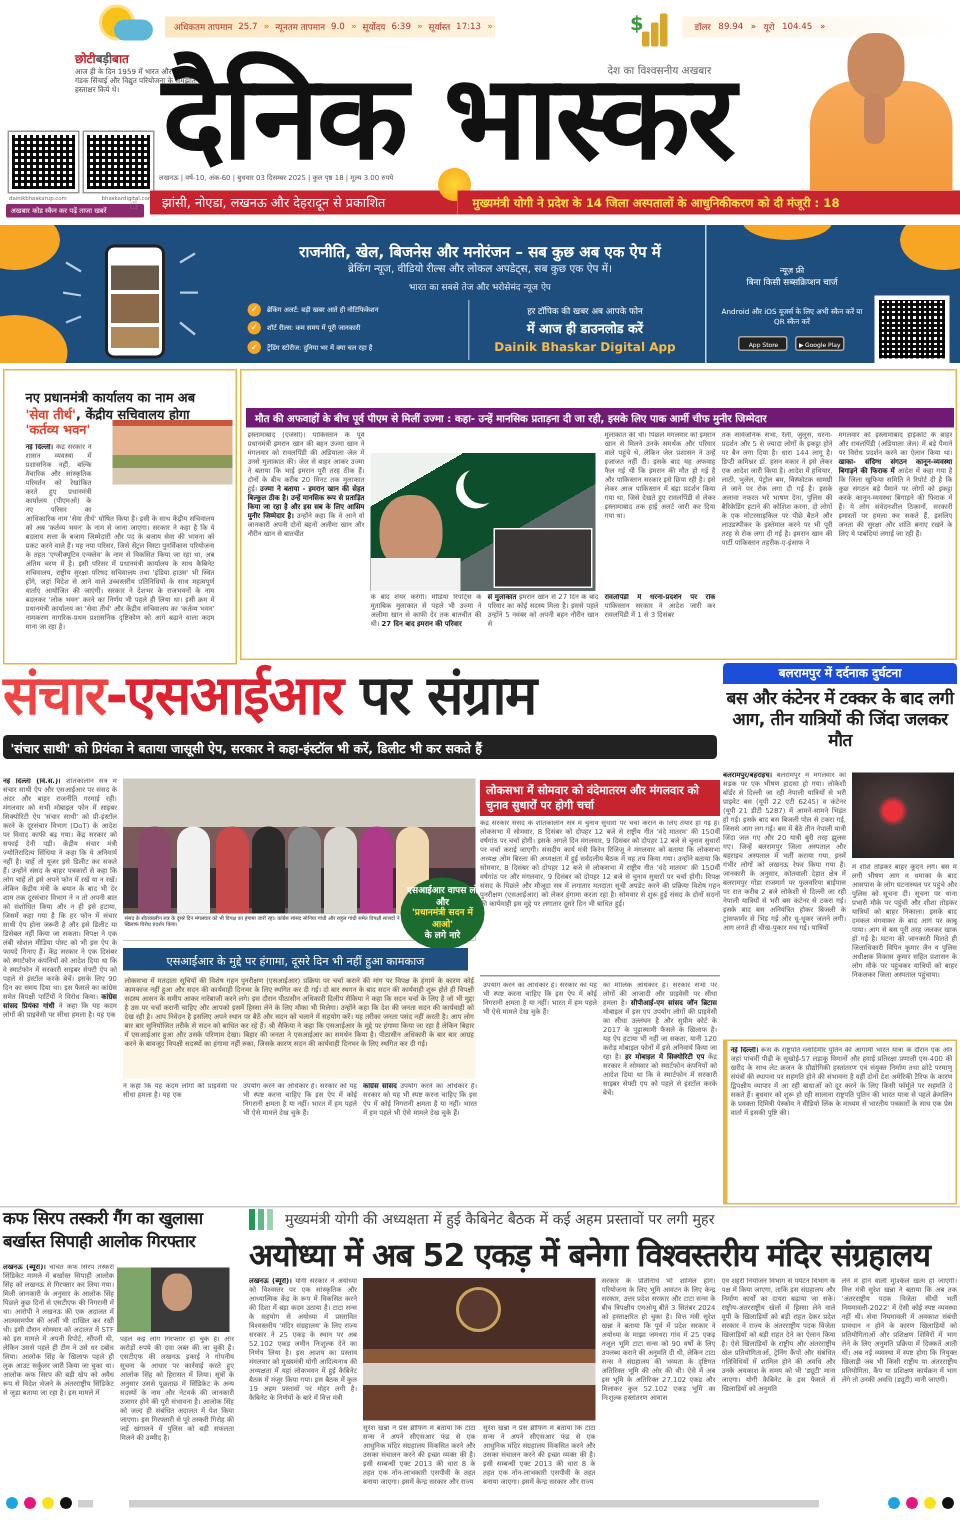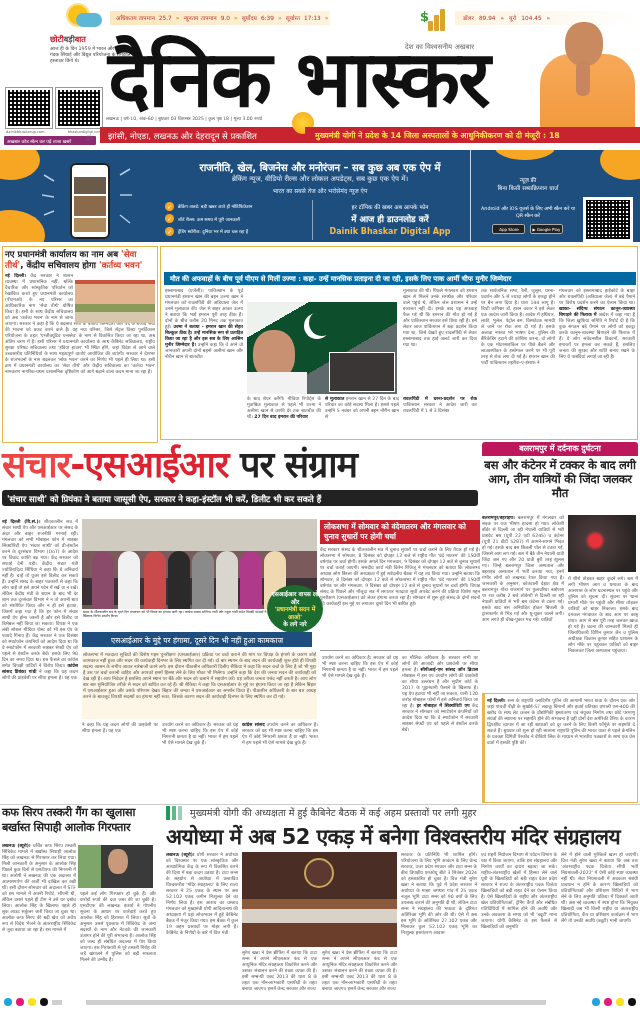--- a/index.html
+++ b/index.html
@@ -65,30 +65,30 @@
   .r-1 { left: 478px; top: 176px; width: 100px; text-align: center; color: #fff; font-size: 5.5px; }
   .r-2 { left: 478px; top: 184px; width: 100px; text-align: center; color: #fff; font-size: 5.8px; }
   .r-3 { left: 478px; top: 205px; width: 100px; text-align: center; color: #fff; font-size: 4.8px; line-height: 7px; }
   .store { height: 10px; width: 33px; border-radius: 2px; background: #222; border: 0.5px solid #aaa; color: #fff; font-size: 4px; display: flex; align-items: center; justify-content: center; gap: 1px; position: absolute; top: 224px; }
   .app-qr { left: 583px; top: 197px; width: 50px; height: 45px; background: #fff; padding: 3px; }
   .app-qr .q { width: 100%; height: 100%; background:
     repeating-linear-gradient(0deg, #111 0 2px, #fff 2px 3.5px),
     repeating-linear-gradient(90deg, #111 0 2px, #fff 2px 3.5px); background-blend-mode: multiply; }
 
   
-  #pmo { left: 2px; top: 246px; width: 156px; height: 197px; border: 1px solid #e7b64a; padding: 2px; }
+  #pmo { left: 2px; top: 246px; width: 156px; height: 197px; border: 1px solid #e7b64a; padding: 14px; }
   #pmo .hl { font-size: 8.6px; font-weight: bold; line-height: 10.5px; color: #222; }
   #pmo .hl .red { color: #e0442f; }
   #pmo .photo { position: absolute; left: 72px; top: 33px; width: 80px; height: 43px; background: linear-gradient(#c9553d 0 10%, #e3b48f 10% 55%, #8a9a58 55% 75%, #d9c8b0 75%); }
 
   
   #imran { left: 160px; top: 246px; width: 478px; height: 194px; border: 1px solid #e7b64a; }
   #imran .hl { position: absolute; left: 4px; top: 2px; font-size: 16.5px; font-weight: bold; white-space: nowrap; color: #222; letter-spacing: -0.4px; }
   #imran .hl .green { color: #1f9b3b; }
-  #imran .sub { position: absolute; left: 3px; top: 25px; width: 472px; height: 13px; background: #0369a1; color: #fff; font-size: 6.8px; font-weight: bold; display: flex; align-items: center; padding-left: 6px; white-space: nowrap; }
+  #imran .sub { position: absolute; left: 3px; top: 25px; width: 472px; height: 13px; background: #701a75; color: #fff; font-size: 6.8px; font-weight: bold; display: flex; align-items: center; padding-left: 6px; white-space: nowrap; }
   #imran .photo { position: absolute; left: 86px; top: 55px; width: 150px; height: 92px; background: linear-gradient(150deg, #eef2ef 0 20%, #0d4f2d 20% 60%, #5e6a6a 60%); overflow: hidden; }
   #imran .photo .face { position: absolute; left: 6px; top: 28px; width: 42px; height: 50px; background: #c89272; border-radius: 45%; }
   #imran .photo .shirt { position: absolute; left: 0; top: 70px; width: 60px; height: 30px; background: #f2f2f2; }
   #imran .photo .inset { position: absolute; left: 82px; top: 50px; width: 66px; height: 40px; background: #3a3636; border: 1px solid #fff; }
   #imran .photo .crescent { position: absolute; left: 62px; top: 8px; width: 26px; height: 26px; border-radius: 50%; box-shadow: -5px 3px 0 0 #fff; }
 
   
   .sanchar-hl { left: 2px; top: 444px; font-size: 36px; font-weight: bold; white-space: nowrap; letter-spacing: -1px; line-height: 42px; }
   .sanchar-hl .blue { color: #ef4444; }
   .sanchar-hl .red { color: #dd2230; margin-top: 22px; }
@@ -98,21 +98,21 @@
   .protest .ppl { position: absolute; bottom: 18px; width: 22px; height: 58px; border-radius: 11px 11px 0 0; }
   .protest .caption { position: absolute; left: 0; bottom: 0; width: 100%; height: 18px; background: #fff; font-size: 3.4px; line-height: 4.4px; color: #333; padding: 1px; }
   .slogan { left: 267px; top: 585px; width: 56px; height: 48px; border-radius: 50%; background: #1d6c2f; color: #fff; font-size: 6px; font-weight: bold; text-align: center; display: flex; align-items: center; justify-content: center; line-height: 7.5px; }
   .slogan .yl { color: #ffe14a; }
   .hungama { left: 82px; top: 632px; width: 230px; height: 15px; background: #1d4e7e; color: #fff; font-size: 7.5px; display: flex; align-items: center; justify-content: center; white-space: nowrap; }
   .loksabha { left: 320px; top: 520px; width: 160px; height: 131px; border-bottom: 1px solid #999; }
   .loksabha .hl { background: #c8242f; color: #fff; font-size: 7.4px; font-weight: bold; line-height: 10px; padding: 2px 4px; }
 
   
   #balram { left: 482px; top: 442px; width: 156px; height: 172px; }
-  #balram .kicker { background: #be185d; color: #fff; font-size: 8px; font-weight: bold; text-align: center; height: 14px; line-height: 14px; border-radius: 3px 3px 0 0; }
+  #balram .kicker { background: #1d4ed8; color: #fff; font-size: 8px; font-weight: bold; text-align: center; height: 14px; line-height: 14px; border-radius: 3px 3px 0 0; }
   #balram .hl { font-size: 11.5px; font-weight: bold; line-height: 14px; text-align: center; color: #222; margin-top: 2px; letter-spacing: -0.3px; }
   #balram .fire { position: absolute; left: 86px; top: 73px; width: 68px; height: 57px; background: radial-gradient(circle at 40% 45%, #e8313a 0 6px, #4a3a3a 10px, #2a2424 40px); }
   #putin { left: 482px; top: 693px; width: 156px; height: 110px; border: 1px solid #e7b64a; border-left: 3px solid #e7b64a; padding: 2px; }
   #putin .hl { font-size: 9.2px; font-weight: bold; line-height: 11px; color: #222; }
 
   
   .cough-hl { left: 2px; top: 805px; width: 160px; font-size: 11.2px; font-weight: bold; line-height: 15px; color: #222; letter-spacing: -0.3px; }
   .alok-photo { left: 78px; top: 845px; width: 75px; height: 43px; background: linear-gradient(90deg, #7ea66a 0 30%, #3a3a3a 30%); }
   .alok-photo .face { position: absolute; left: 30px; top: 4px; width: 20px; height: 25px; background: #c99a7a; border-radius: 45%; }
   .ayo-kicker-bars { left: 166px; top: 806px; display: flex; gap: 2px; }

